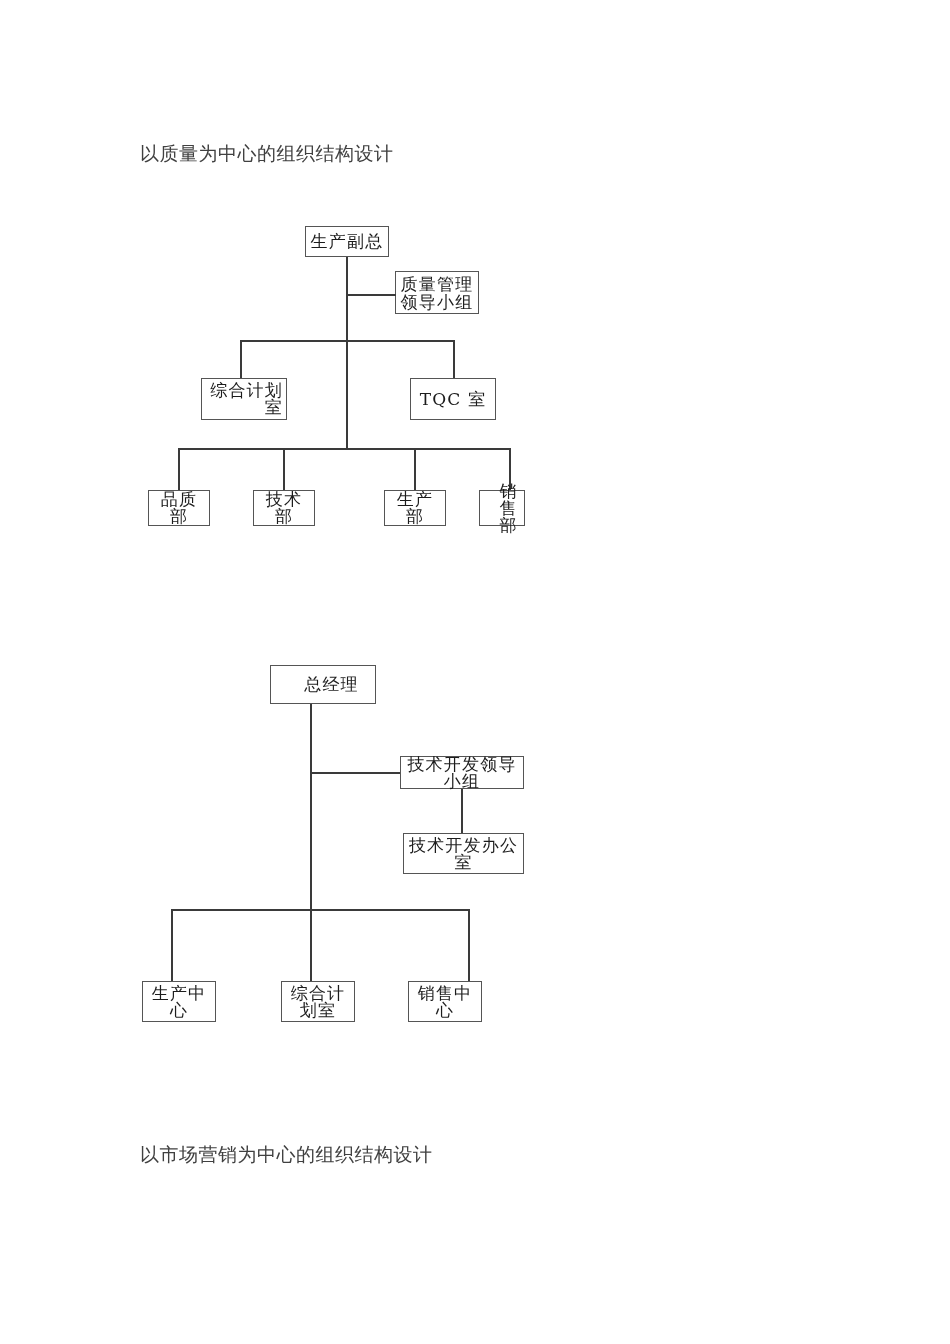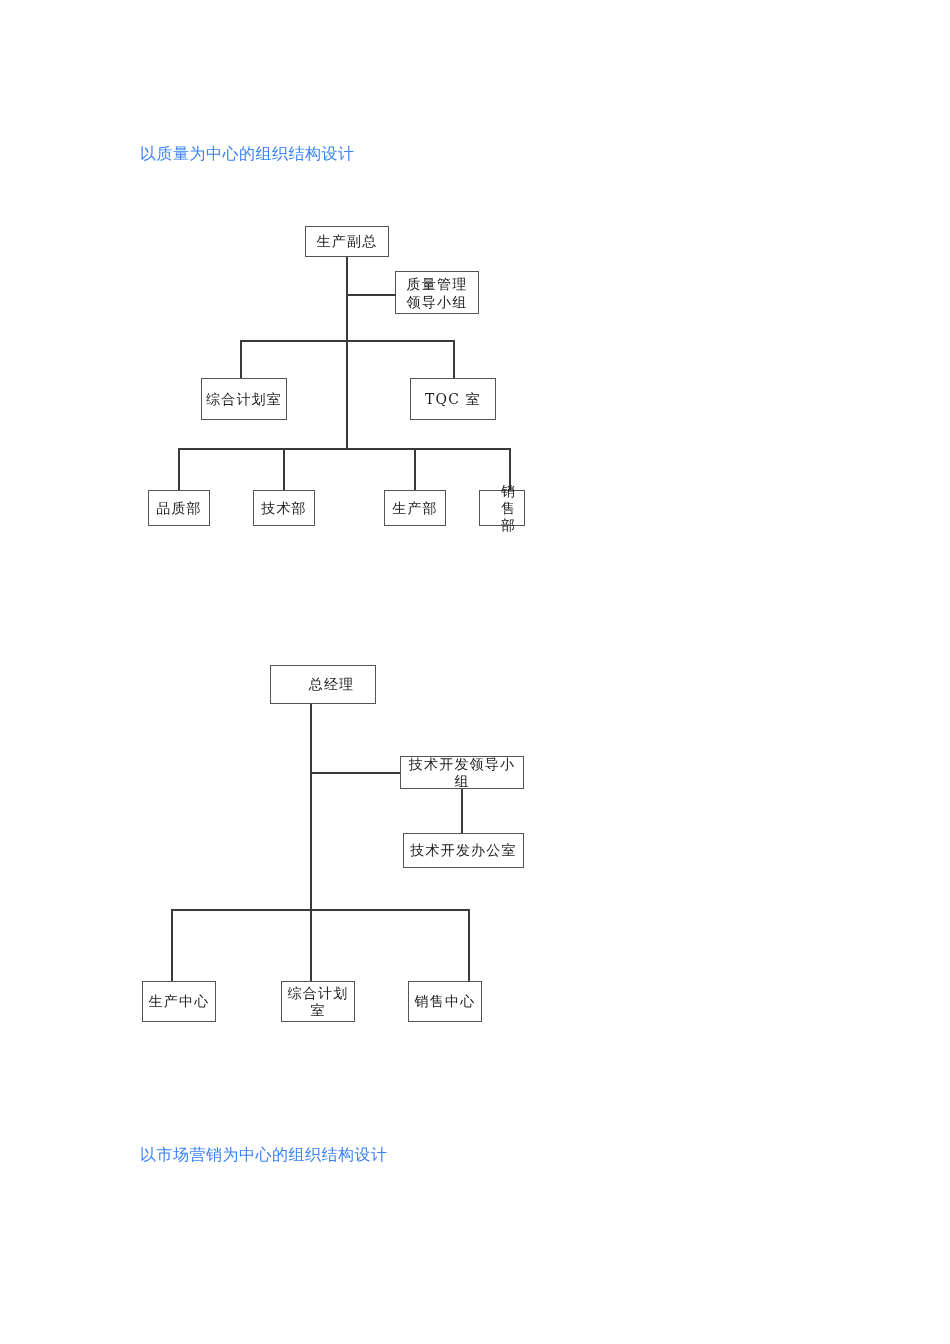--- a/index.html
+++ b/index.html
@@ -20,24 +20,24 @@
     position: absolute;
     left: 0; top: 0;
     width: 950px;
     height: 1344px;
   }
 
   
   .section-title {
     position: absolute;
     font-family: Liberation Serif, serif;
-    font-size: 16px;
+    font-size: 19px;
     line-height: 26px;
     letter-spacing: 0.5px;
-    color: #3b82f6;
+    color: #404040;
     white-space: nowrap;
   }
 
   
   .diagram {
     position: absolute;
     left: 0;
     width: 950px;
   }
 
@@ -45,21 +45,21 @@
   .node {
     position: absolute;
     box-sizing: border-box;
     border: 1.4px solid #555555;
     background: #ffffff;
     display: flex;
     align-items: center;
     justify-content: center;
     text-align: center;
     font-family: "DejaVu Serif", "Liberation Serif", serif;
-    font-size: 14px;
+    font-size: 17px;
     line-height: 17px;
     letter-spacing: 1.2px;
     color: #1c1c1c;
     white-space: pre-line;
     padding: 0 3px;
   }
   .node.two-line { line-height: 18px; }
 
   
   .vline {
@@ -116,21 +116,21 @@
     <div class="node" style="left:270px; top:665px; width:106px; height:39px;padding-left:20px;">总经理</div>
 
     <div class="vline" style="left:310px; top:704px; height:206px;"></div>
 
     <div class="hline" style="left:310px; top:772px; width:91px;"></div>
 
     <div class="node" style="left:400px; top:756px; width:124px; height:33px;">技术开发领导小组</div>
 
     <div class="vline" style="left:461px; top:789px; height:44px;"></div>
 
-    <div class="node" style="left:403px; top:833px; width:121px; height:35px;">技术开发办公室</div>
+    <div class="node" style="left:403px; top:833px; width:121px; height:41px;">技术开发办公室</div>
 
     <div class="hline" style="left:171px; top:909px; width:298px;"></div>
     <div class="vline" style="left:171px; top:909px; height:73px;"></div>
     <div class="vline" style="left:310px; top:909px; height:73px;"></div>
     <div class="vline" style="left:468px; top:909px; height:73px;"></div>
 
     <div class="node" style="left:142px; top:981px; width:74px; height:41px;">生产中心</div>
     <div class="node" style="left:281px; top:981px; width:74px; height:41px;">综合计划室</div>
     <div class="node" style="left:408px; top:981px; width:74px; height:41px;">销售中心</div>
   </div>

